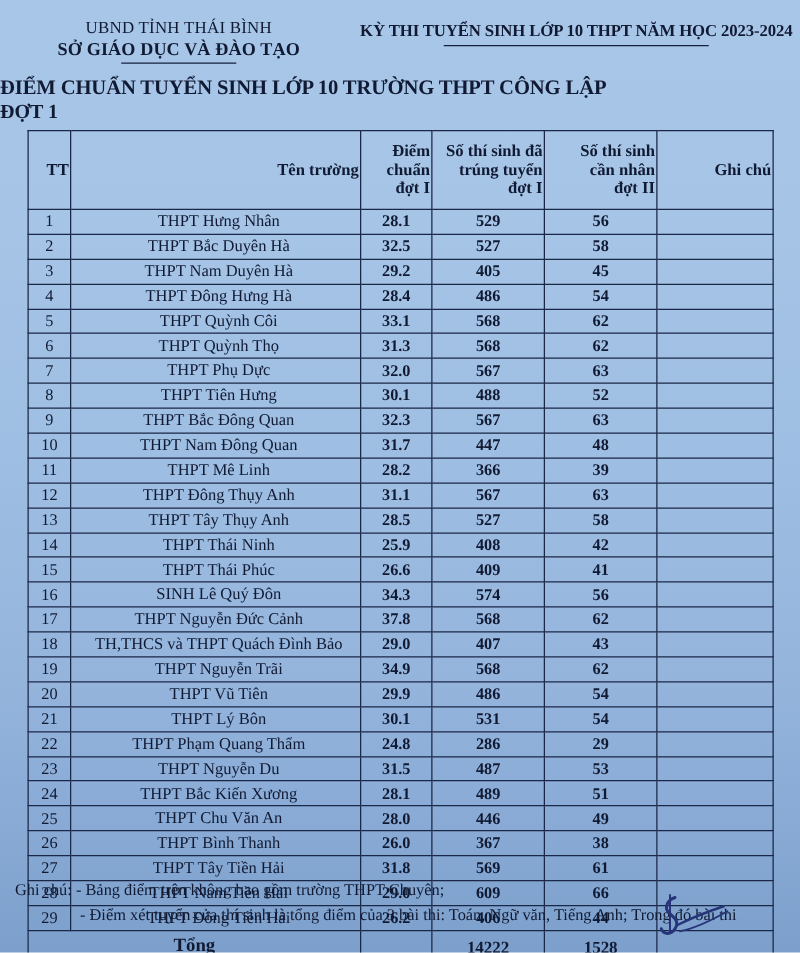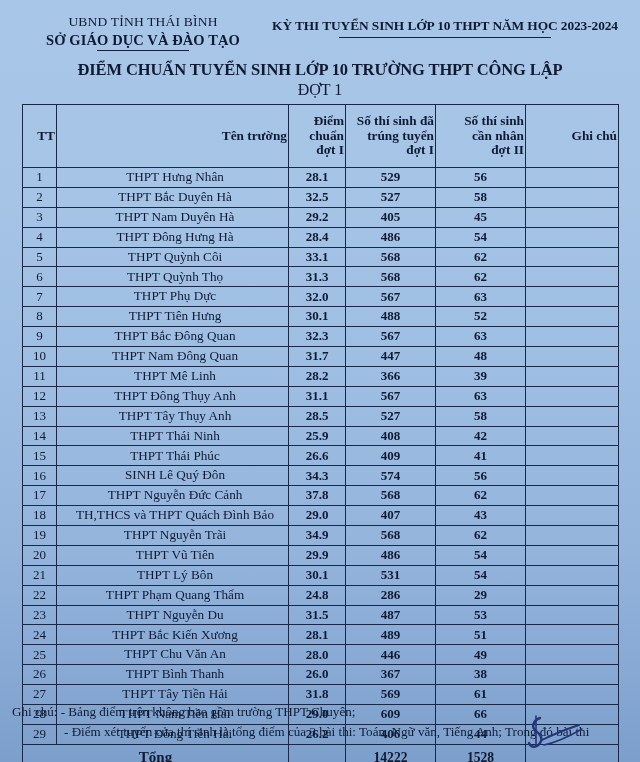--- a/index.html
+++ b/index.html
@@ -58,21 +58,21 @@
     position: absolute;
     left: 50%;
     transform: translateX(-50%);
     bottom: -1px;
     width: 92px;
     height: 1.4px;
     background: #16213f;
   }
   .hdr-right {
     position: absolute;
-    left: 270px;
+    left: 286px;
     top: 2px;
     width: 350px;
     text-align: center;
   }
   .hdr-right .t {
     font-size: 13.4px;
     font-weight: bold;
     letter-spacing: -.1px;
     display: inline-block;
     position: relative;
@@ -87,31 +87,31 @@
     height: 1.5px;
     background: #16213f;
   }
 
   
   .title {
     position: absolute;
     top: 60px;
     left: 0;
     width: 640px;
-    text-align: center;
+    text-align: left;
   }
   .title .t1 {
     font-size: 16.5px;
     font-weight: bold;
     letter-spacing: -.1px;
     white-space: nowrap;
   }
   .title .t2 {
     font-size: 16px;
-    font-weight: normal;
+    font-weight: bold;
     margin-top: 1px;
   }
 
   
   .tbl-wrap {
     position: absolute;
     left: 22px;
     top: 104px;
     width: 596px;
   }

